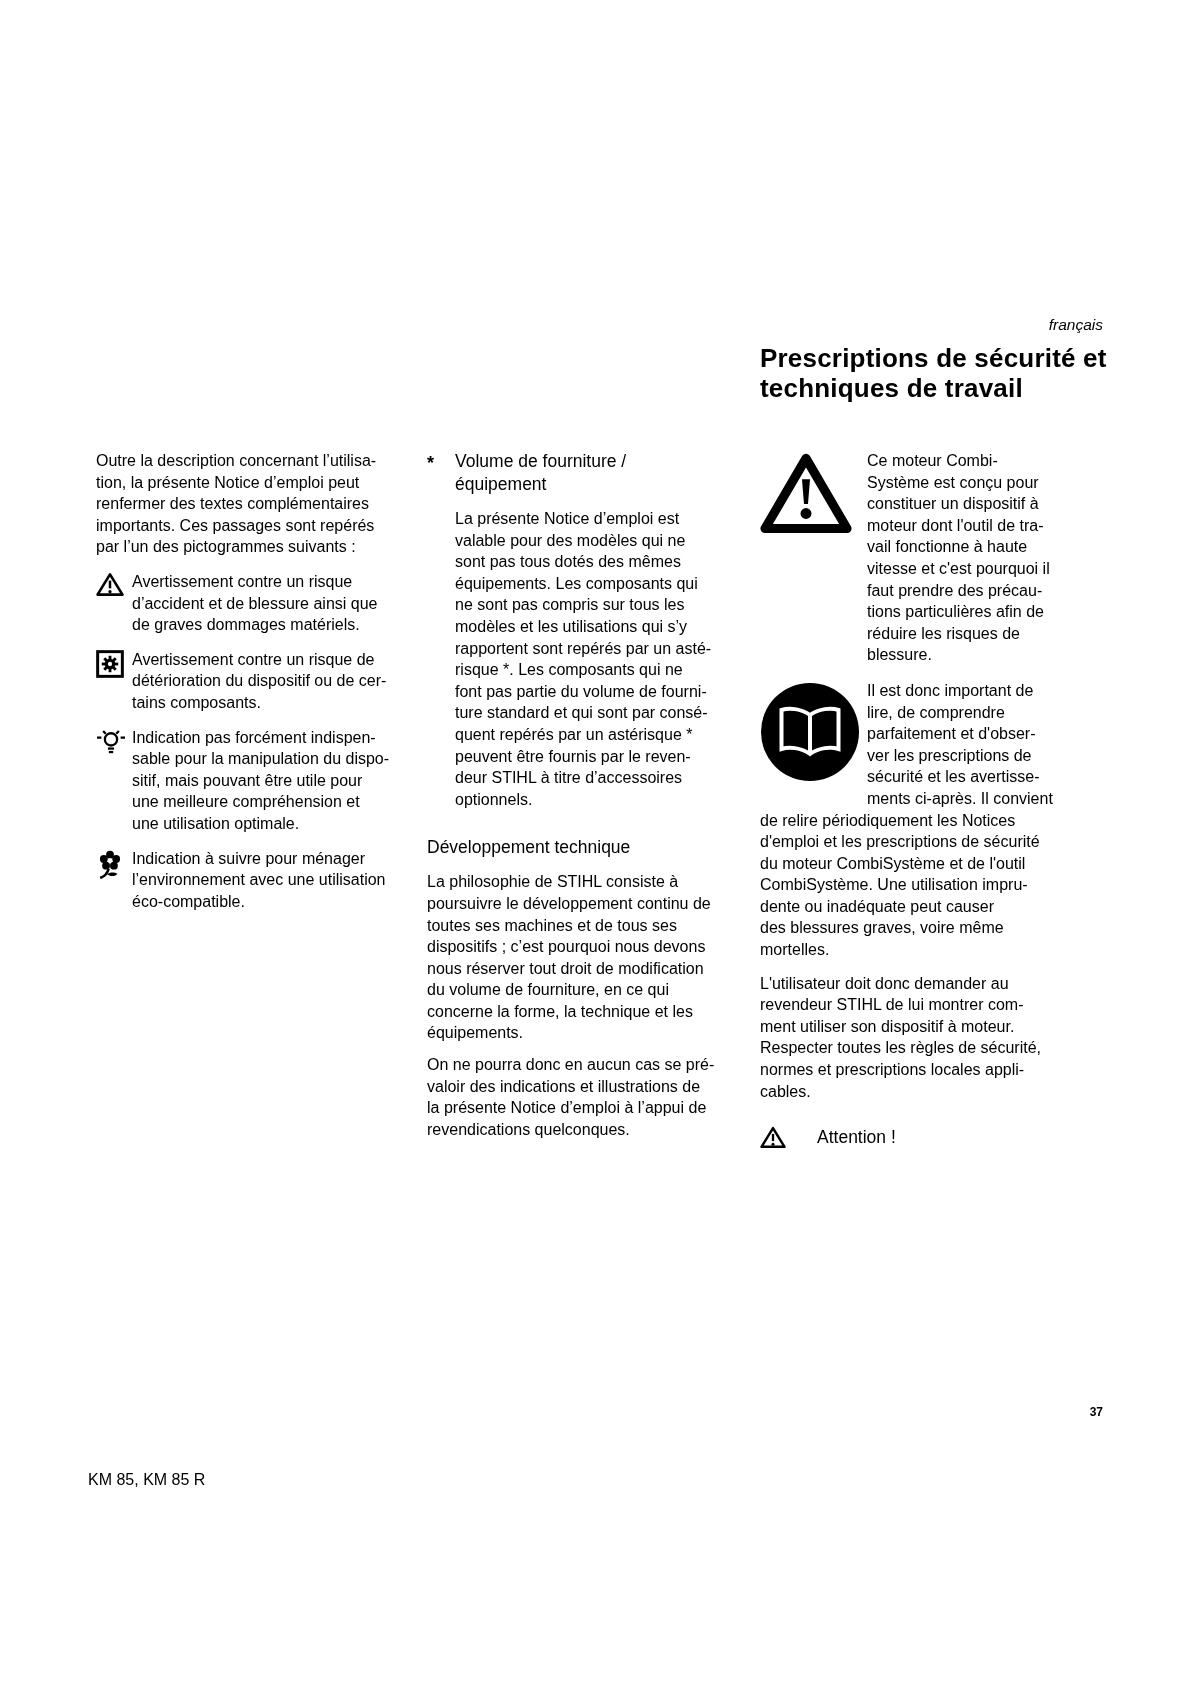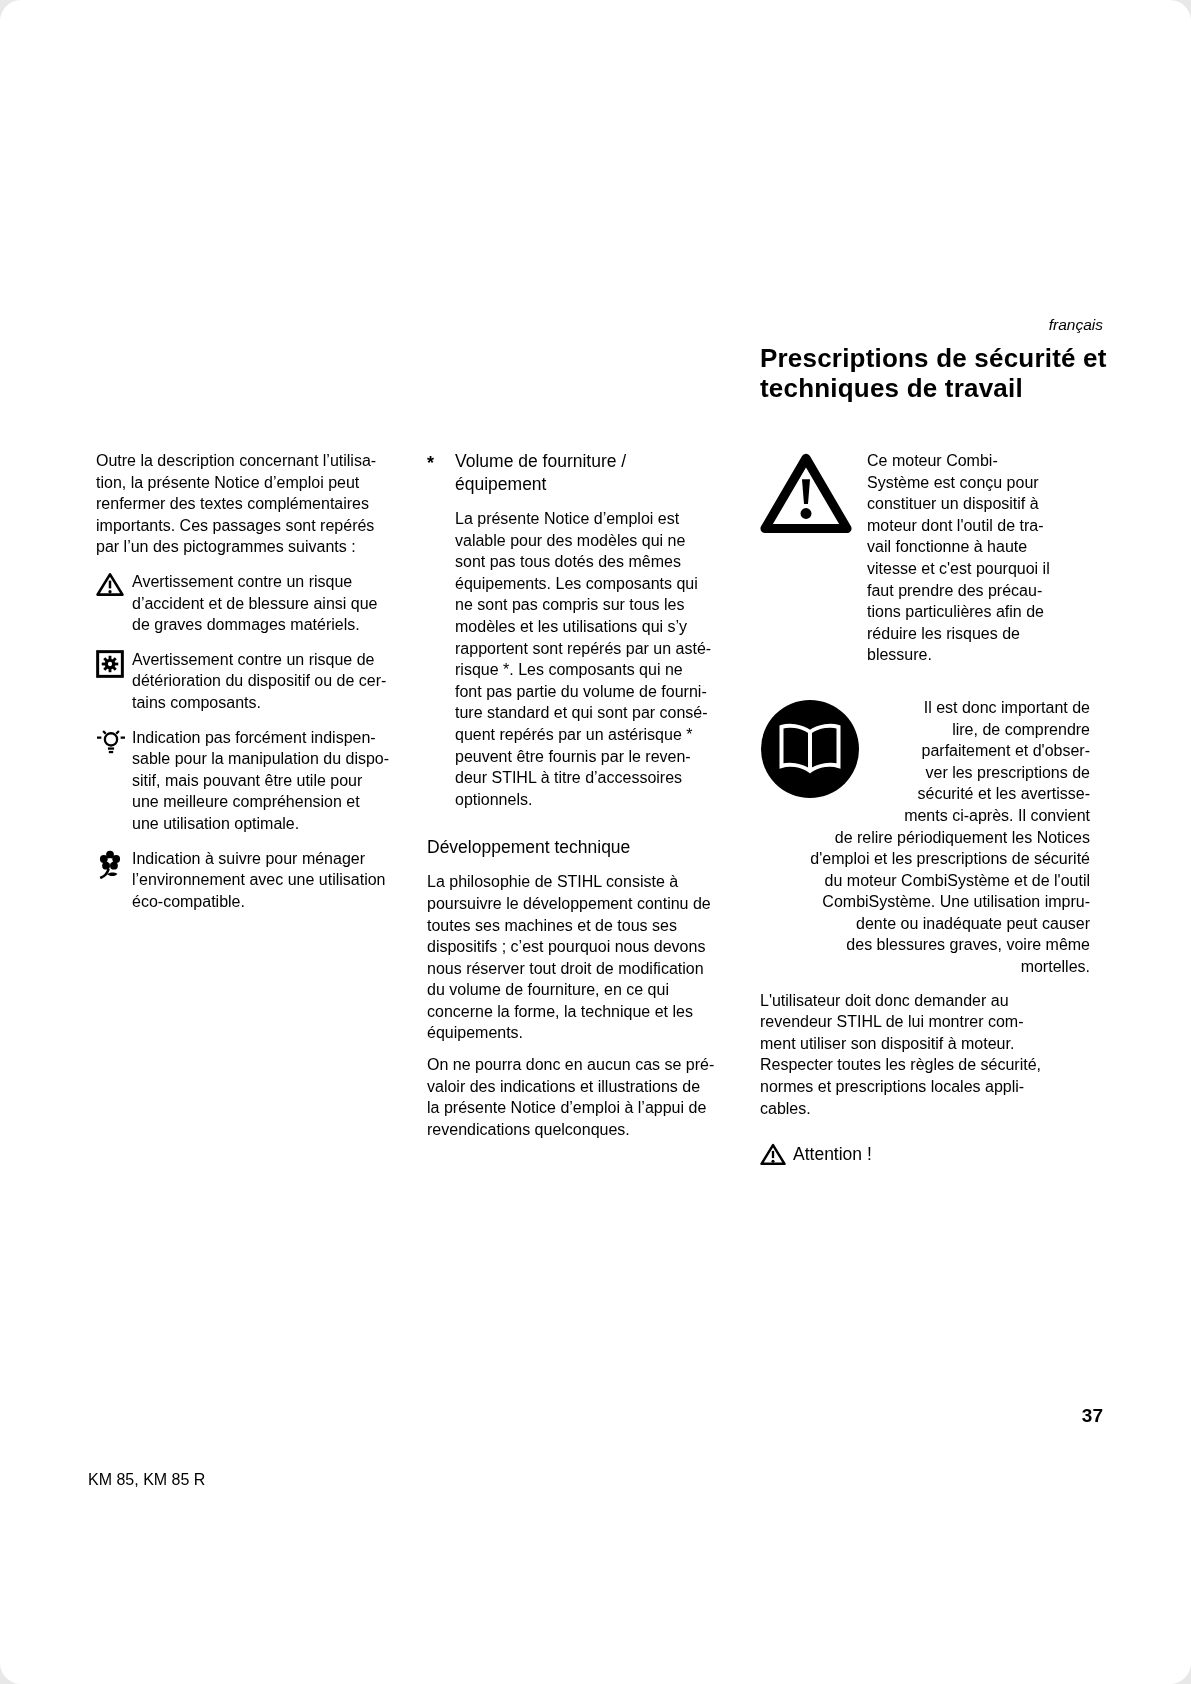--- a/index.html
+++ b/index.html
@@ -1,20 +1,19 @@
 <!DOCTYPE html>
 <html><head>
 <meta charset="utf-8">
 <style>
   html,body { margin:0; padding:0; background:#e8e8e8; }
   .page {
     position:relative; width:1191px; height:1684px; margin:0 auto;
     background:#ffffff; color:#000;
     font-family:"Liberation Sans", sans-serif;
-    border-radius:21px;
   }
   .lang {
     position:absolute; top:316px; right:88px;
     font-style:italic; font-size:15.5px;
   }
   .title {
     position:absolute; left:760px; top:344px; margin:0;
     font-size:26px; line-height:29.5px; font-weight:bold;
     white-space:pre; letter-spacing:0.2px;
   }
@@ -34,29 +33,29 @@
   .sec1-head { display:flex; }
   .asterisk { flex:0 0 28px; font-weight:bold; font-size:18px; padding-top:3px; }
   .sec1-body { margin-left:28px; margin-top:12px; }
   .sec2-head { margin-top:26px; }
   .sec2-p0 { margin-top:12px; }
   .sec2-p1 { margin-top:10px; }
 
   
   .warn-row { display:flex; align-items:flex-start; }
   .warn-ico { flex:0 0 107px; padding-top:2px; }
-  .book-block { margin-top:31px;text-align:right; }
+  .book-block { margin-top:14px; }
   .book-float { float:left; width:100px; height:100px; margin:2px 7px 20px 0; }
   .user-p { margin-top:12px; clear:left; }
-  .attn-head { margin-top:24px; display:flex; align-items:flex-start; }
+  .attn-head { margin-top:24px; display:flex; align-items:flex-start;gap:24px; }
   .attn-ico { margin-right:7px; display:inline-flex; }
   .attn-p { margin-top:10px; }
 
   .footer-model { position:absolute; left:88px; top:1471px; font-size:16px; }
-  .footer-page  { position:absolute; right:88px; top:1405px; font-size:19px; font-weight:bold; }
+  .footer-page  { position:absolute; right:88px; top:1405px; font-size:12px; font-weight:bold; }
 </style>
 </head>
 <body>
 
 <div class="page">
 
   <div class="lang">français</div>
   <h1 class="title">Prescriptions de sécurité et
 techniques de travail</h1>
 

